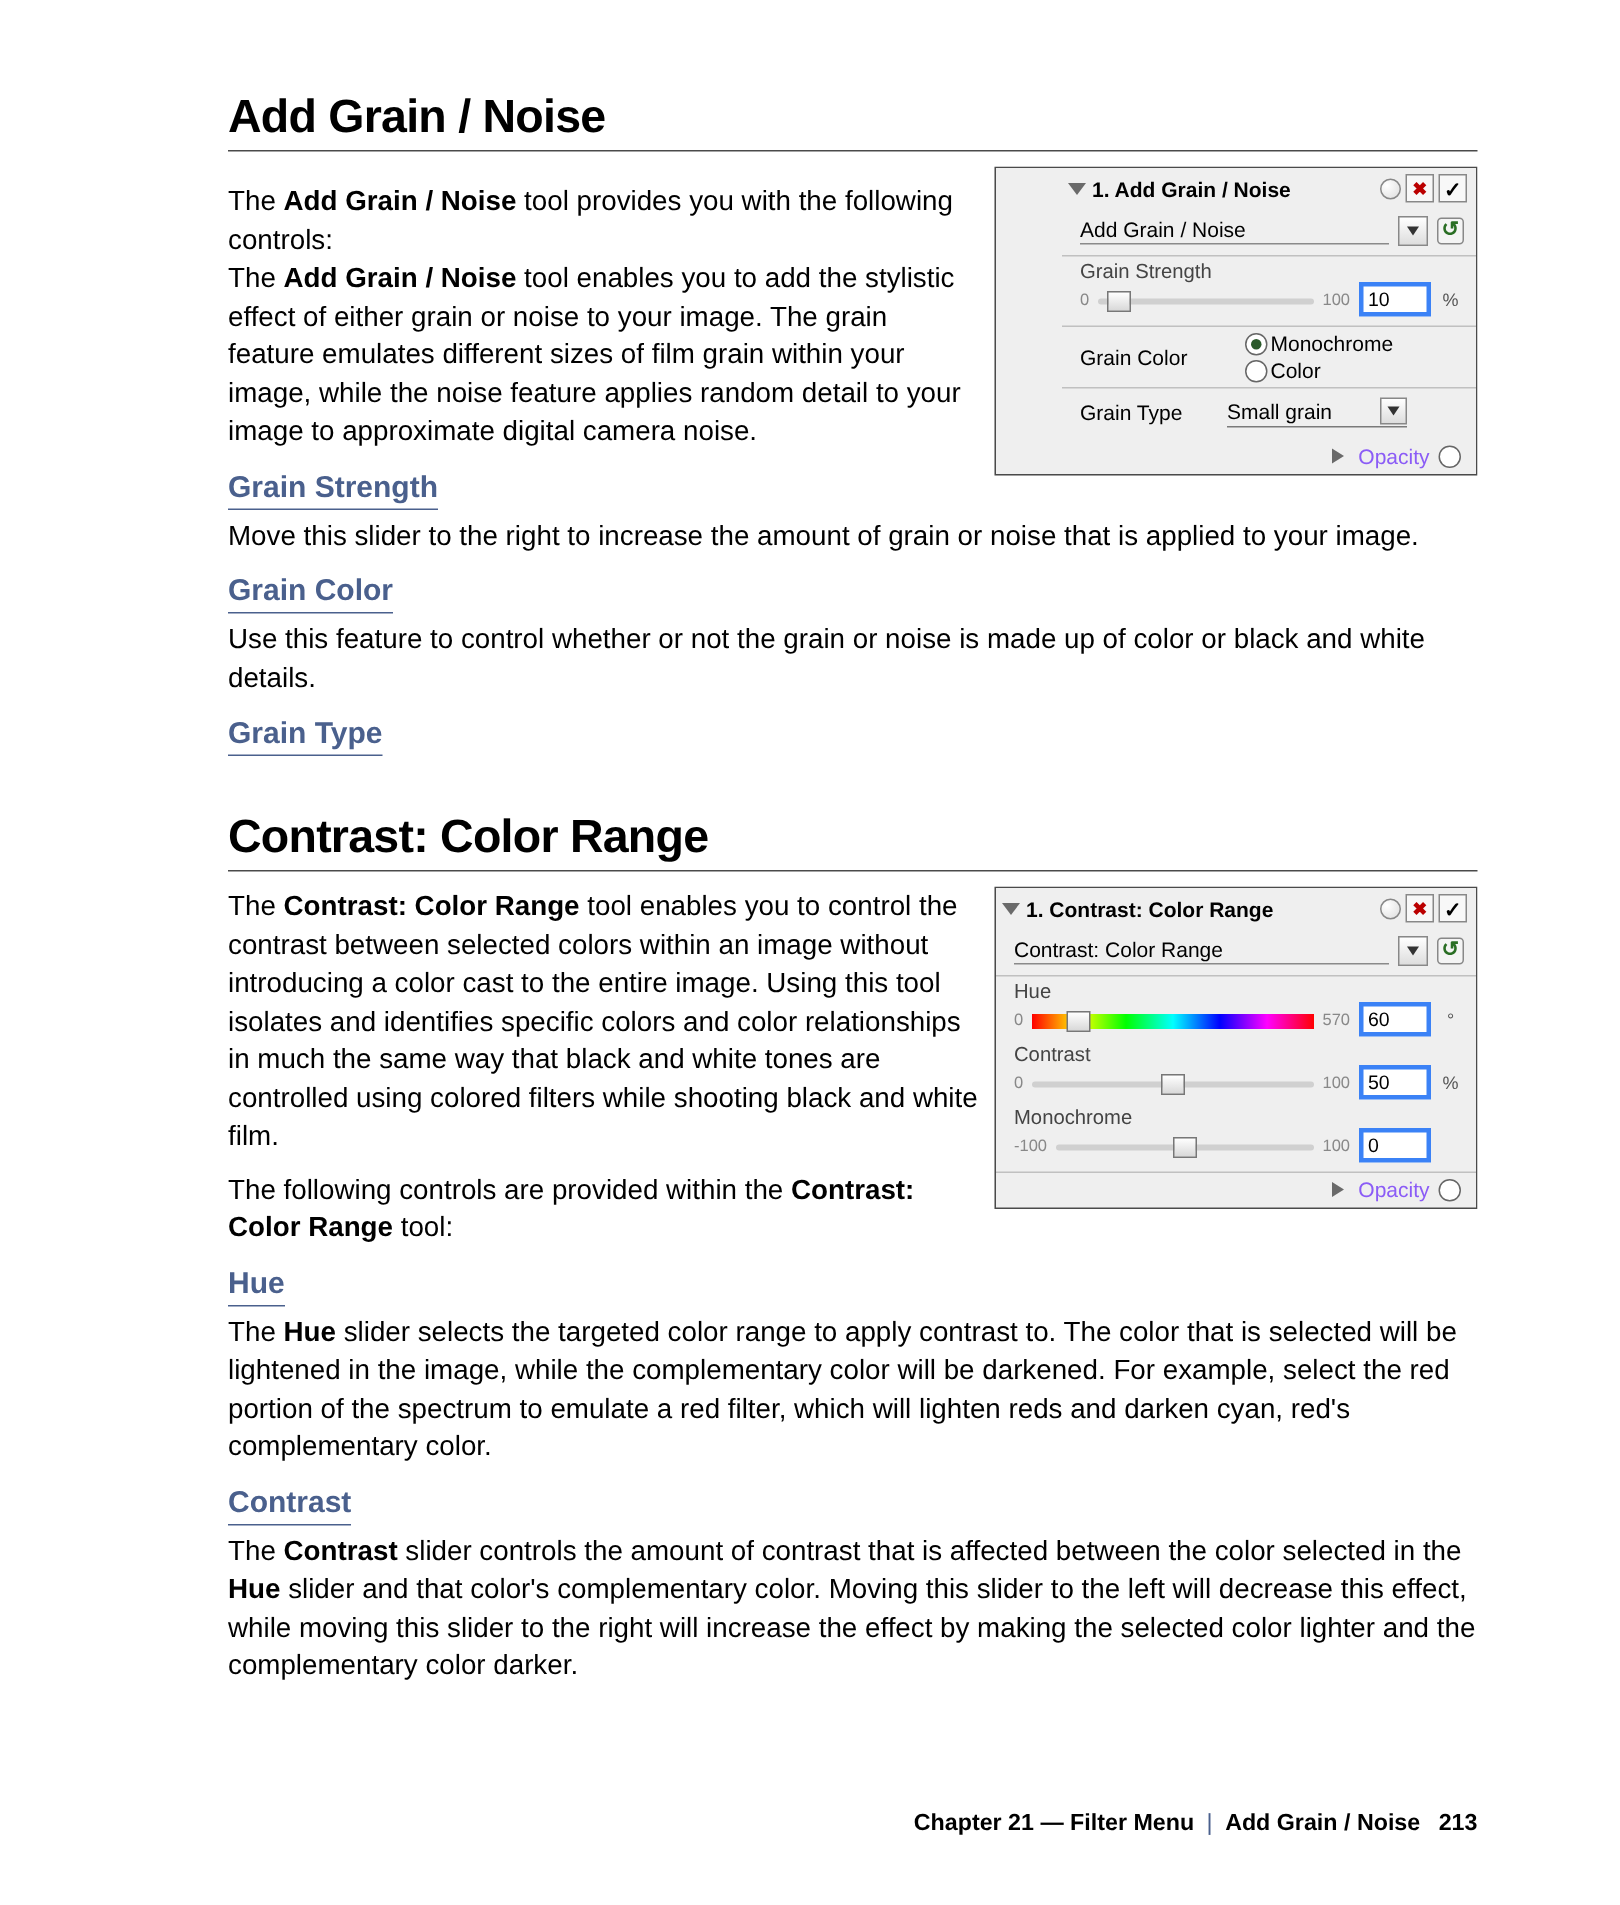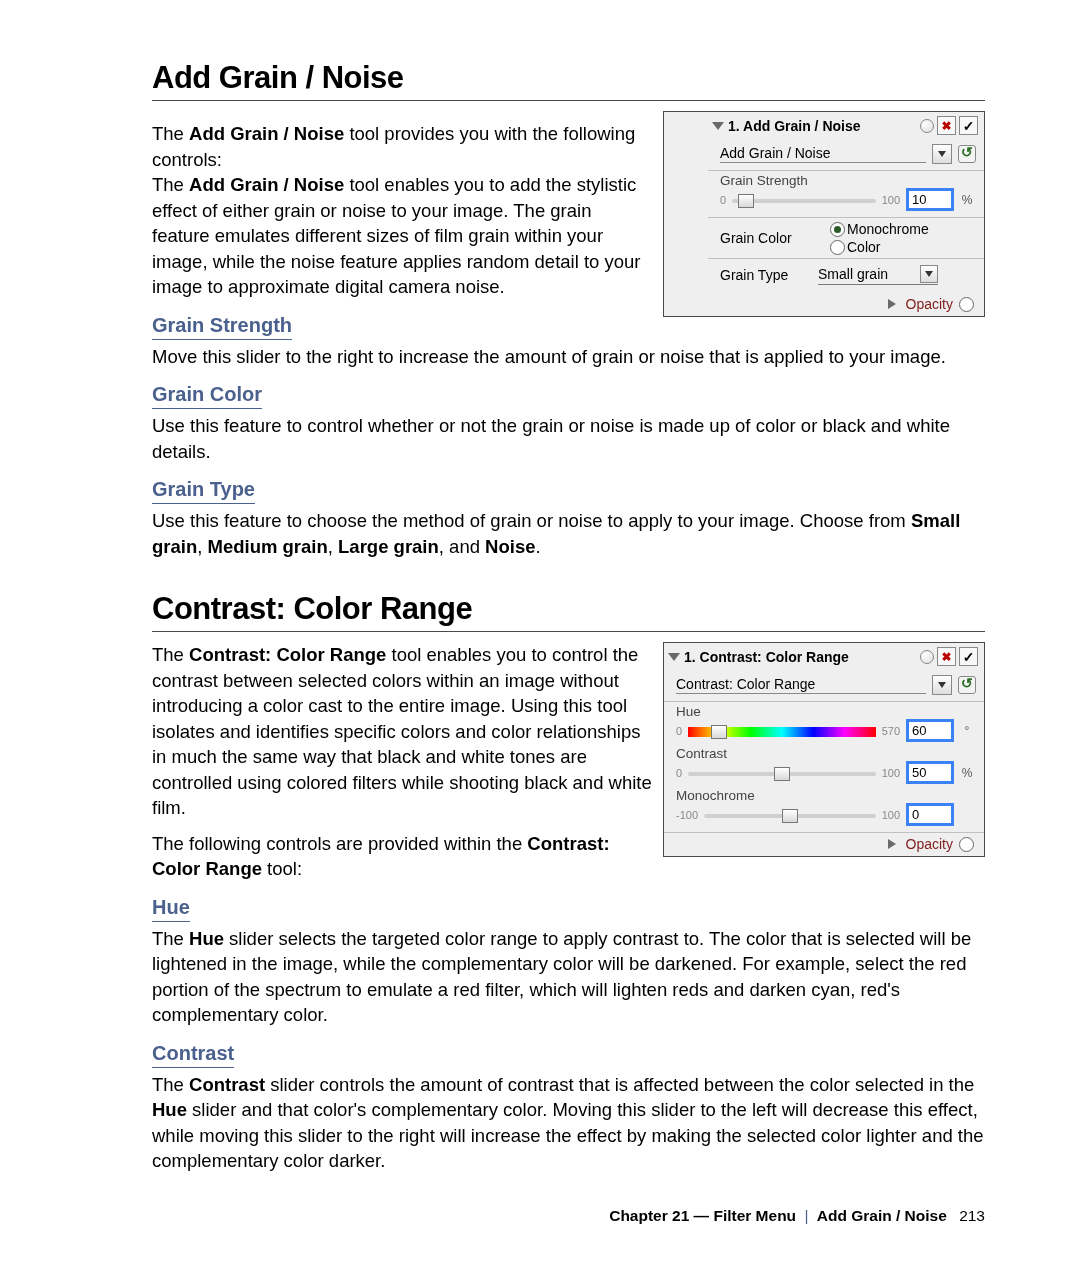--- a/index.html
+++ b/index.html
@@ -203,38 +203,38 @@
   .dd-row { display: flex; align-items: center; gap: 18px; padding: 6px 10px 8px 12px;}
   .dd-label { color: #000; font-size: 14px; width: 80px; }
   .dd-box {
     display: flex; align-items: center;
     border-bottom: 1px solid #7a7a7a;
     padding-bottom: 1px;
     min-width: 120px;
   }
   .dd-box .txt { flex: 1; color: #000; }
   .opacity-row { padding: 3px 10px 4px 12px; display: flex; justify-content: flex-end; align-items: center; gap: 6px; }
-  .opacity-row .lbl { color: #7f1d1d; font-size: 14px; }
+  .opacity-row .lbl { color: #8b5cf6; font-size: 14px; }
   .radio-empty {
     width: 13px; height: 13px;
     border: 1px solid #666;
     border-radius: 50%;
     background: #fff;
   }
 
   
   .footer {
     position: absolute;
     bottom: 45px;
     right: 75px;
     font-size: 15.5px;
     color: #000;
   }
   .footer b { font-weight: 700; }
-  .pgnum { font-weight: 400; margin-left: 8px; }
+  .pgnum { font-weight: 700; margin-left: 8px; }
   .sep { margin: 0 4px; color: #4a608d; font-weight: 400;}
 </style>
 </head>
 <body>
 
 <div class="page">
 
   
   <h1 class="sec-title">Add Grain / Noise</h1>
 
@@ -307,23 +307,20 @@
     </p>
 
     <h3 class="sub-h">Grain Strength</h3>
     <p class="body-p">Move this slider to the right to increase the amount of grain or noise that is applied to your image.</p>
   </div>
 
   <h3 class="sub-h">Grain Color</h3>
   <p class="body-p">Use this feature to control whether or not the grain or noise is made up of color or black and white details.</p>
 
   <h3 class="sub-h">Grain Type</h3>
-  <p class="body-p">
-    <span>Use this feature to choose the method of grain or noise to apply to your image. Choose from </span><b>Small grain</b><span>, </span><b>Medium grain</b><span>, </span><b>Large grain</b><span>, and </span><b>Noise</b><span>.</span>
-  </p>
 
   
   <h1 class="sec-title" style="margin-top:32px;">Contrast: Color Range</h1>
 
   <div class="wrap">
 
     <div class="panel" style="width:322px;">
       <div class="panel-header">
         <span class="tri-down"></span>
         <span>1. Contrast: Color Range</span>

